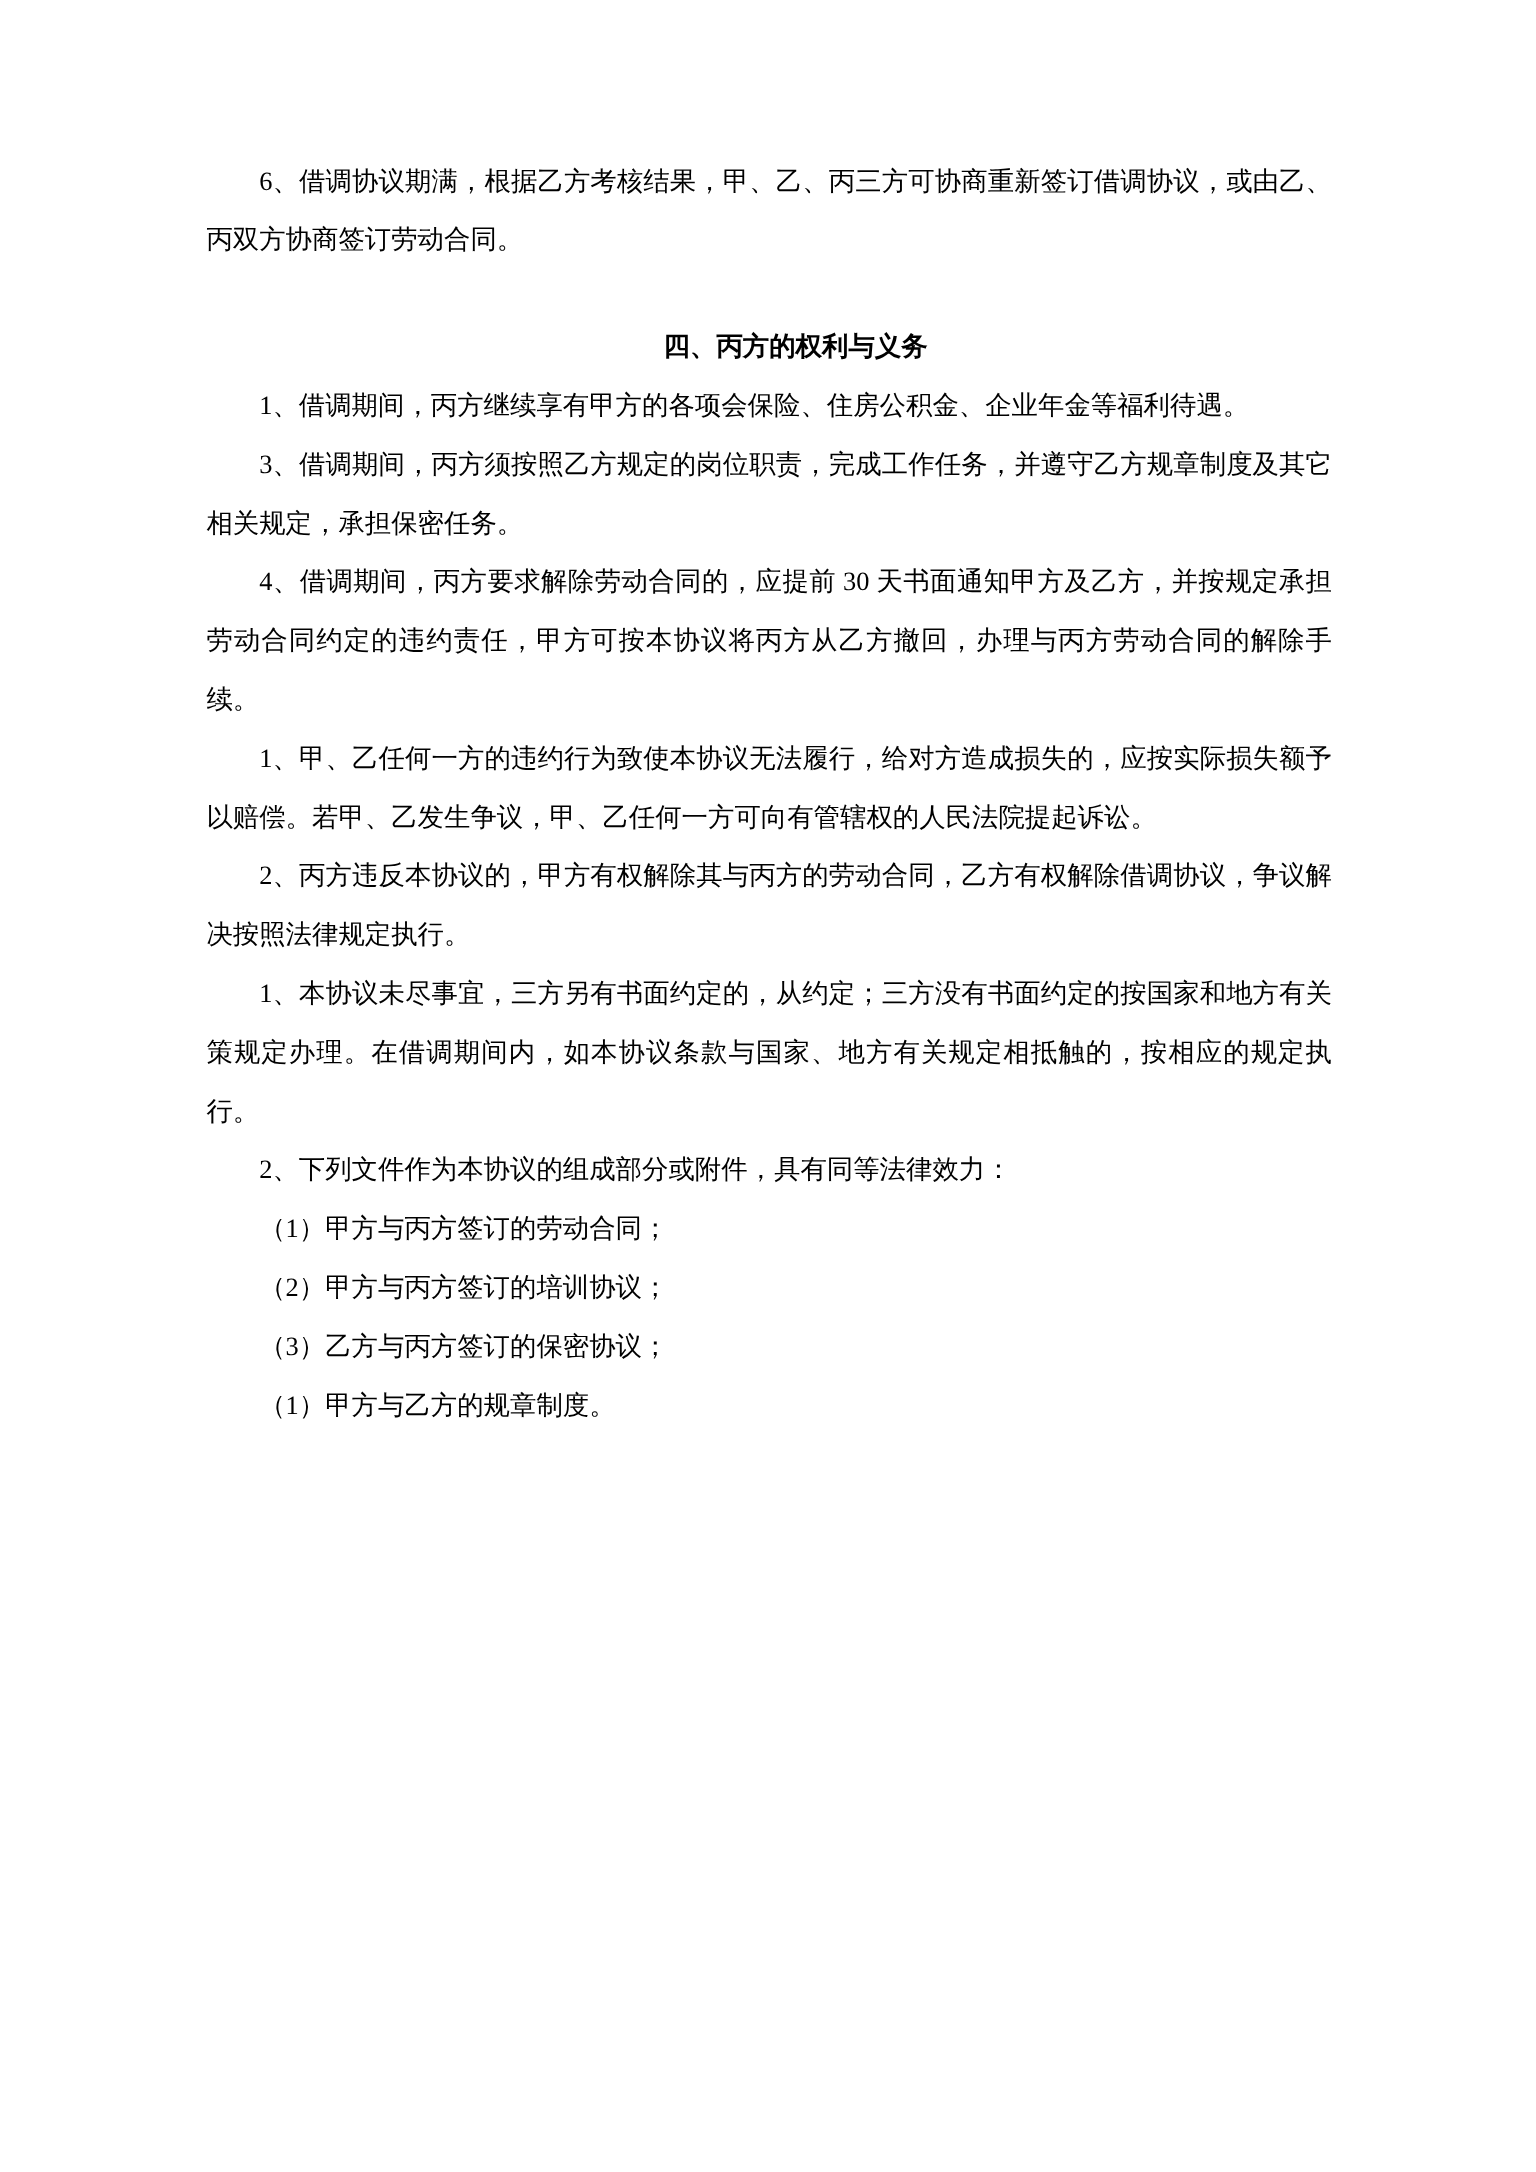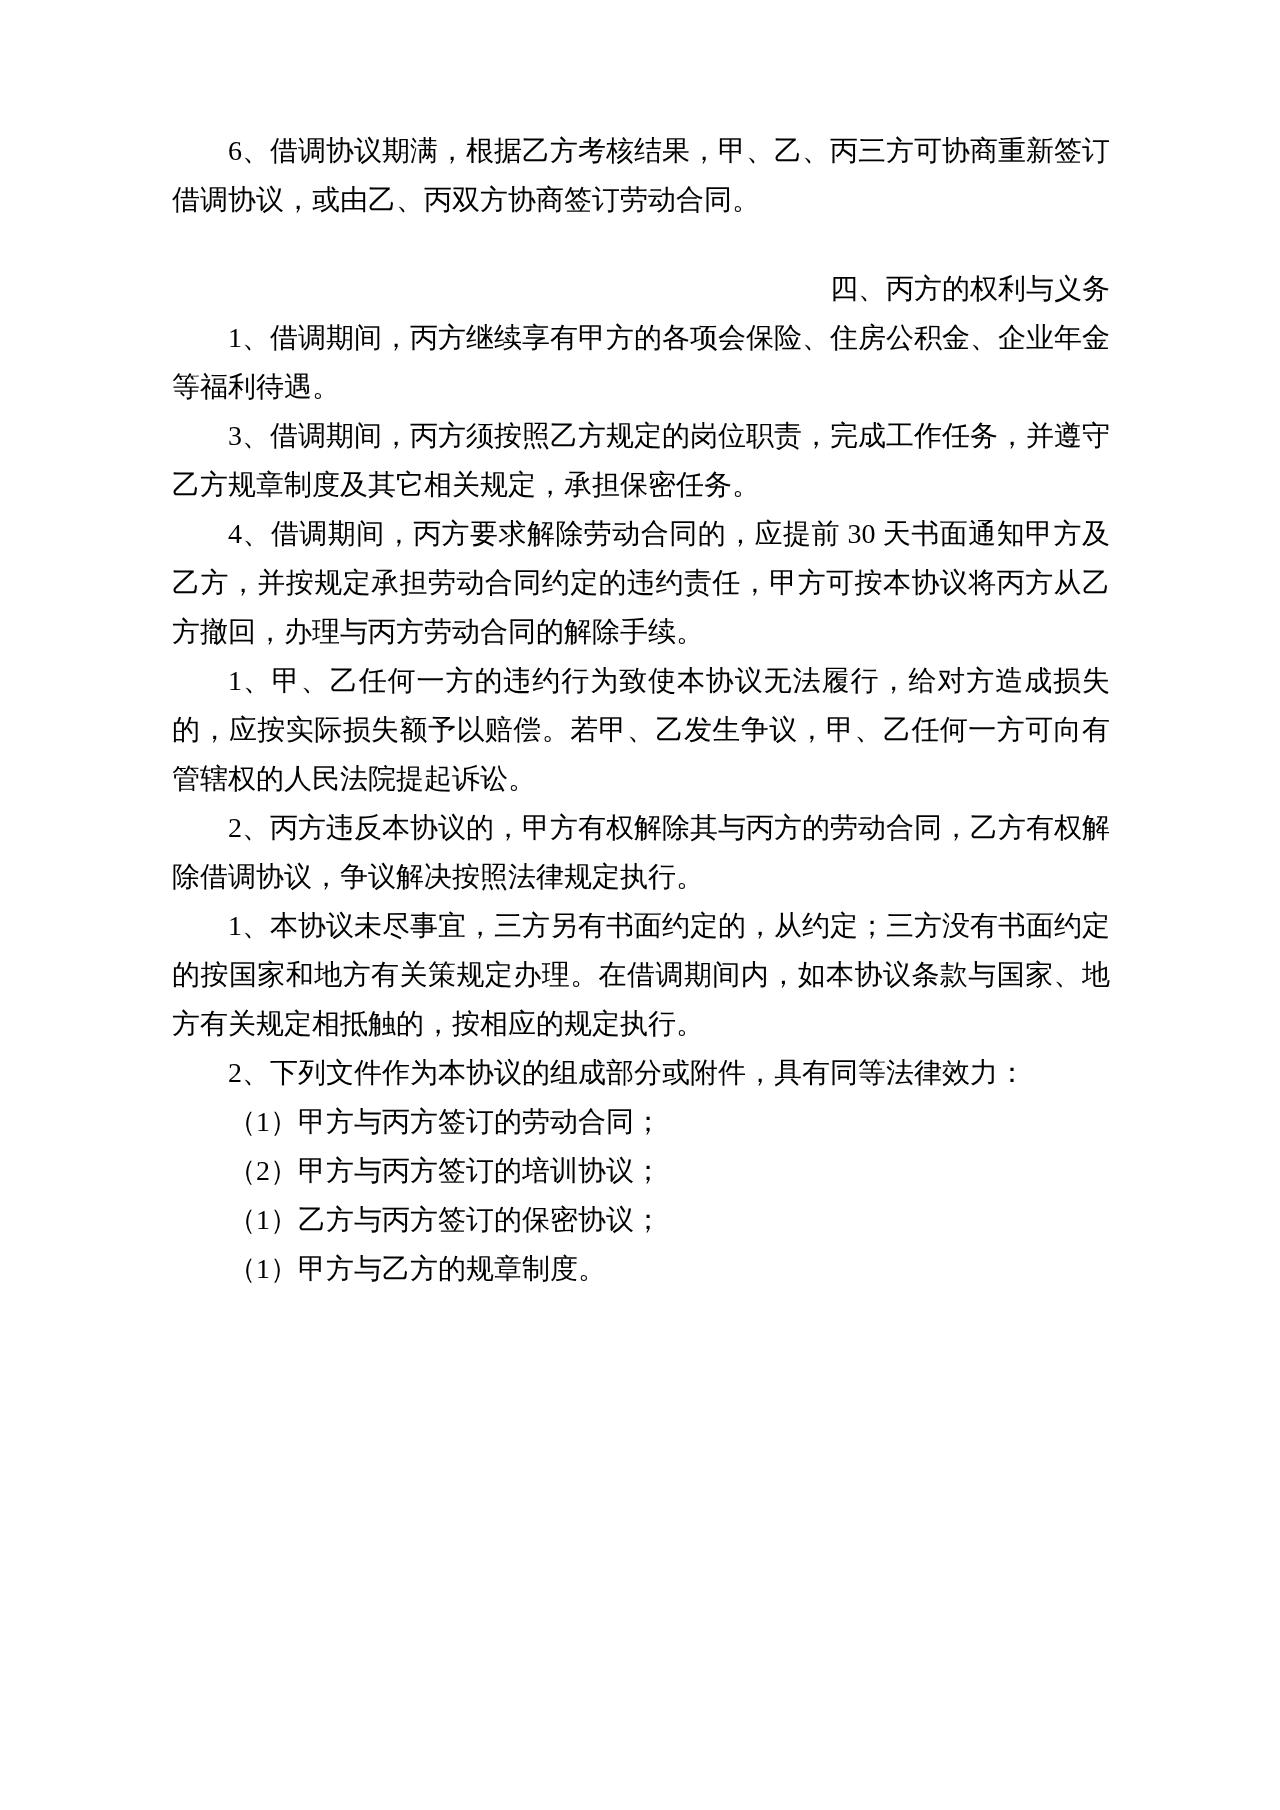--- a/index.html
+++ b/index.html
@@ -8,35 +8,35 @@
     background: #ffffff;
   }
   .page {
     position: relative;
     width: 1280px;
     height: 1810px;
     box-sizing: border-box;
     background: #ffffff;
     color: #000000;
     font-family: "Liberation Serif", "DejaVu Serif", serif;
-    font-size: 28px;
+    font-size: 22px;
     padding: 126px 170px 0 172px;
     overflow: hidden;
   }
   .page p {
     margin: 0;
     line-height: 49px;
     text-indent: 2em;
     text-align: justify;
     word-break: break-all;
   }
   .page p.heading {
-    font-weight: 400;
+    font-weight: 700;
     margin-top: 40px;
-    text-align: right;
+    text-align: center;
   }
 </style>
 </head>
 <body>
 
 <div class="page">
 
   <p class="body">6、借调协议期满，根据乙方考核结果，甲、乙、丙三方可协商重新签订借调协议，或由乙、丙双方协商签订劳动合同。</p>
 
   <p class="heading">四、丙方的权利与义务</p>
@@ -44,16 +44,16 @@
   <p class="body">3、借调期间，丙方须按照乙方规定的岗位职责，完成工作任务，并遵守乙方规章制度及其它相关规定，承担保密任务。</p>
   <p class="body">4、借调期间，丙方要求解除劳动合同的，应提前 30 天书面通知甲方及乙方，并按规定承担劳动合同约定的违约责任，甲方可按本协议将丙方从乙方撤回，办理与丙方劳动合同的解除手续。</p>
 
   <p class="body">1、甲、乙任何一方的违约行为致使本协议无法履行，给对方造成损失的，应按实际损失额予以赔偿。若甲、乙发生争议，甲、乙任何一方可向有管辖权的人民法院提起诉讼。</p>
   <p class="body">2、丙方违反本协议的，甲方有权解除其与丙方的劳动合同，乙方有权解除借调协议，争议解决按照法律规定执行。</p>
 
   <p class="body">1、本协议未尽事宜，三方另有书面约定的，从约定；三方没有书面约定的按国家和地方有关策规定办理。在借调期间内，如本协议条款与国家、地方有关规定相抵触的，按相应的规定执行。</p>
   <p class="body">2、下列文件作为本协议的组成部分或附件，具有同等法律效力：</p>
   <p class="body">（1）甲方与丙方签订的劳动合同；</p>
   <p class="body">（2）甲方与丙方签订的培训协议；</p>
-  <p class="body">（1）乙方与丙方签订的保密协议；</p>
+  <p class="body">（3）乙方与丙方签订的保密协议；</p>
   <p class="body">（1）甲方与乙方的规章制度。</p>
 
 </div>
 
 </body></html>

